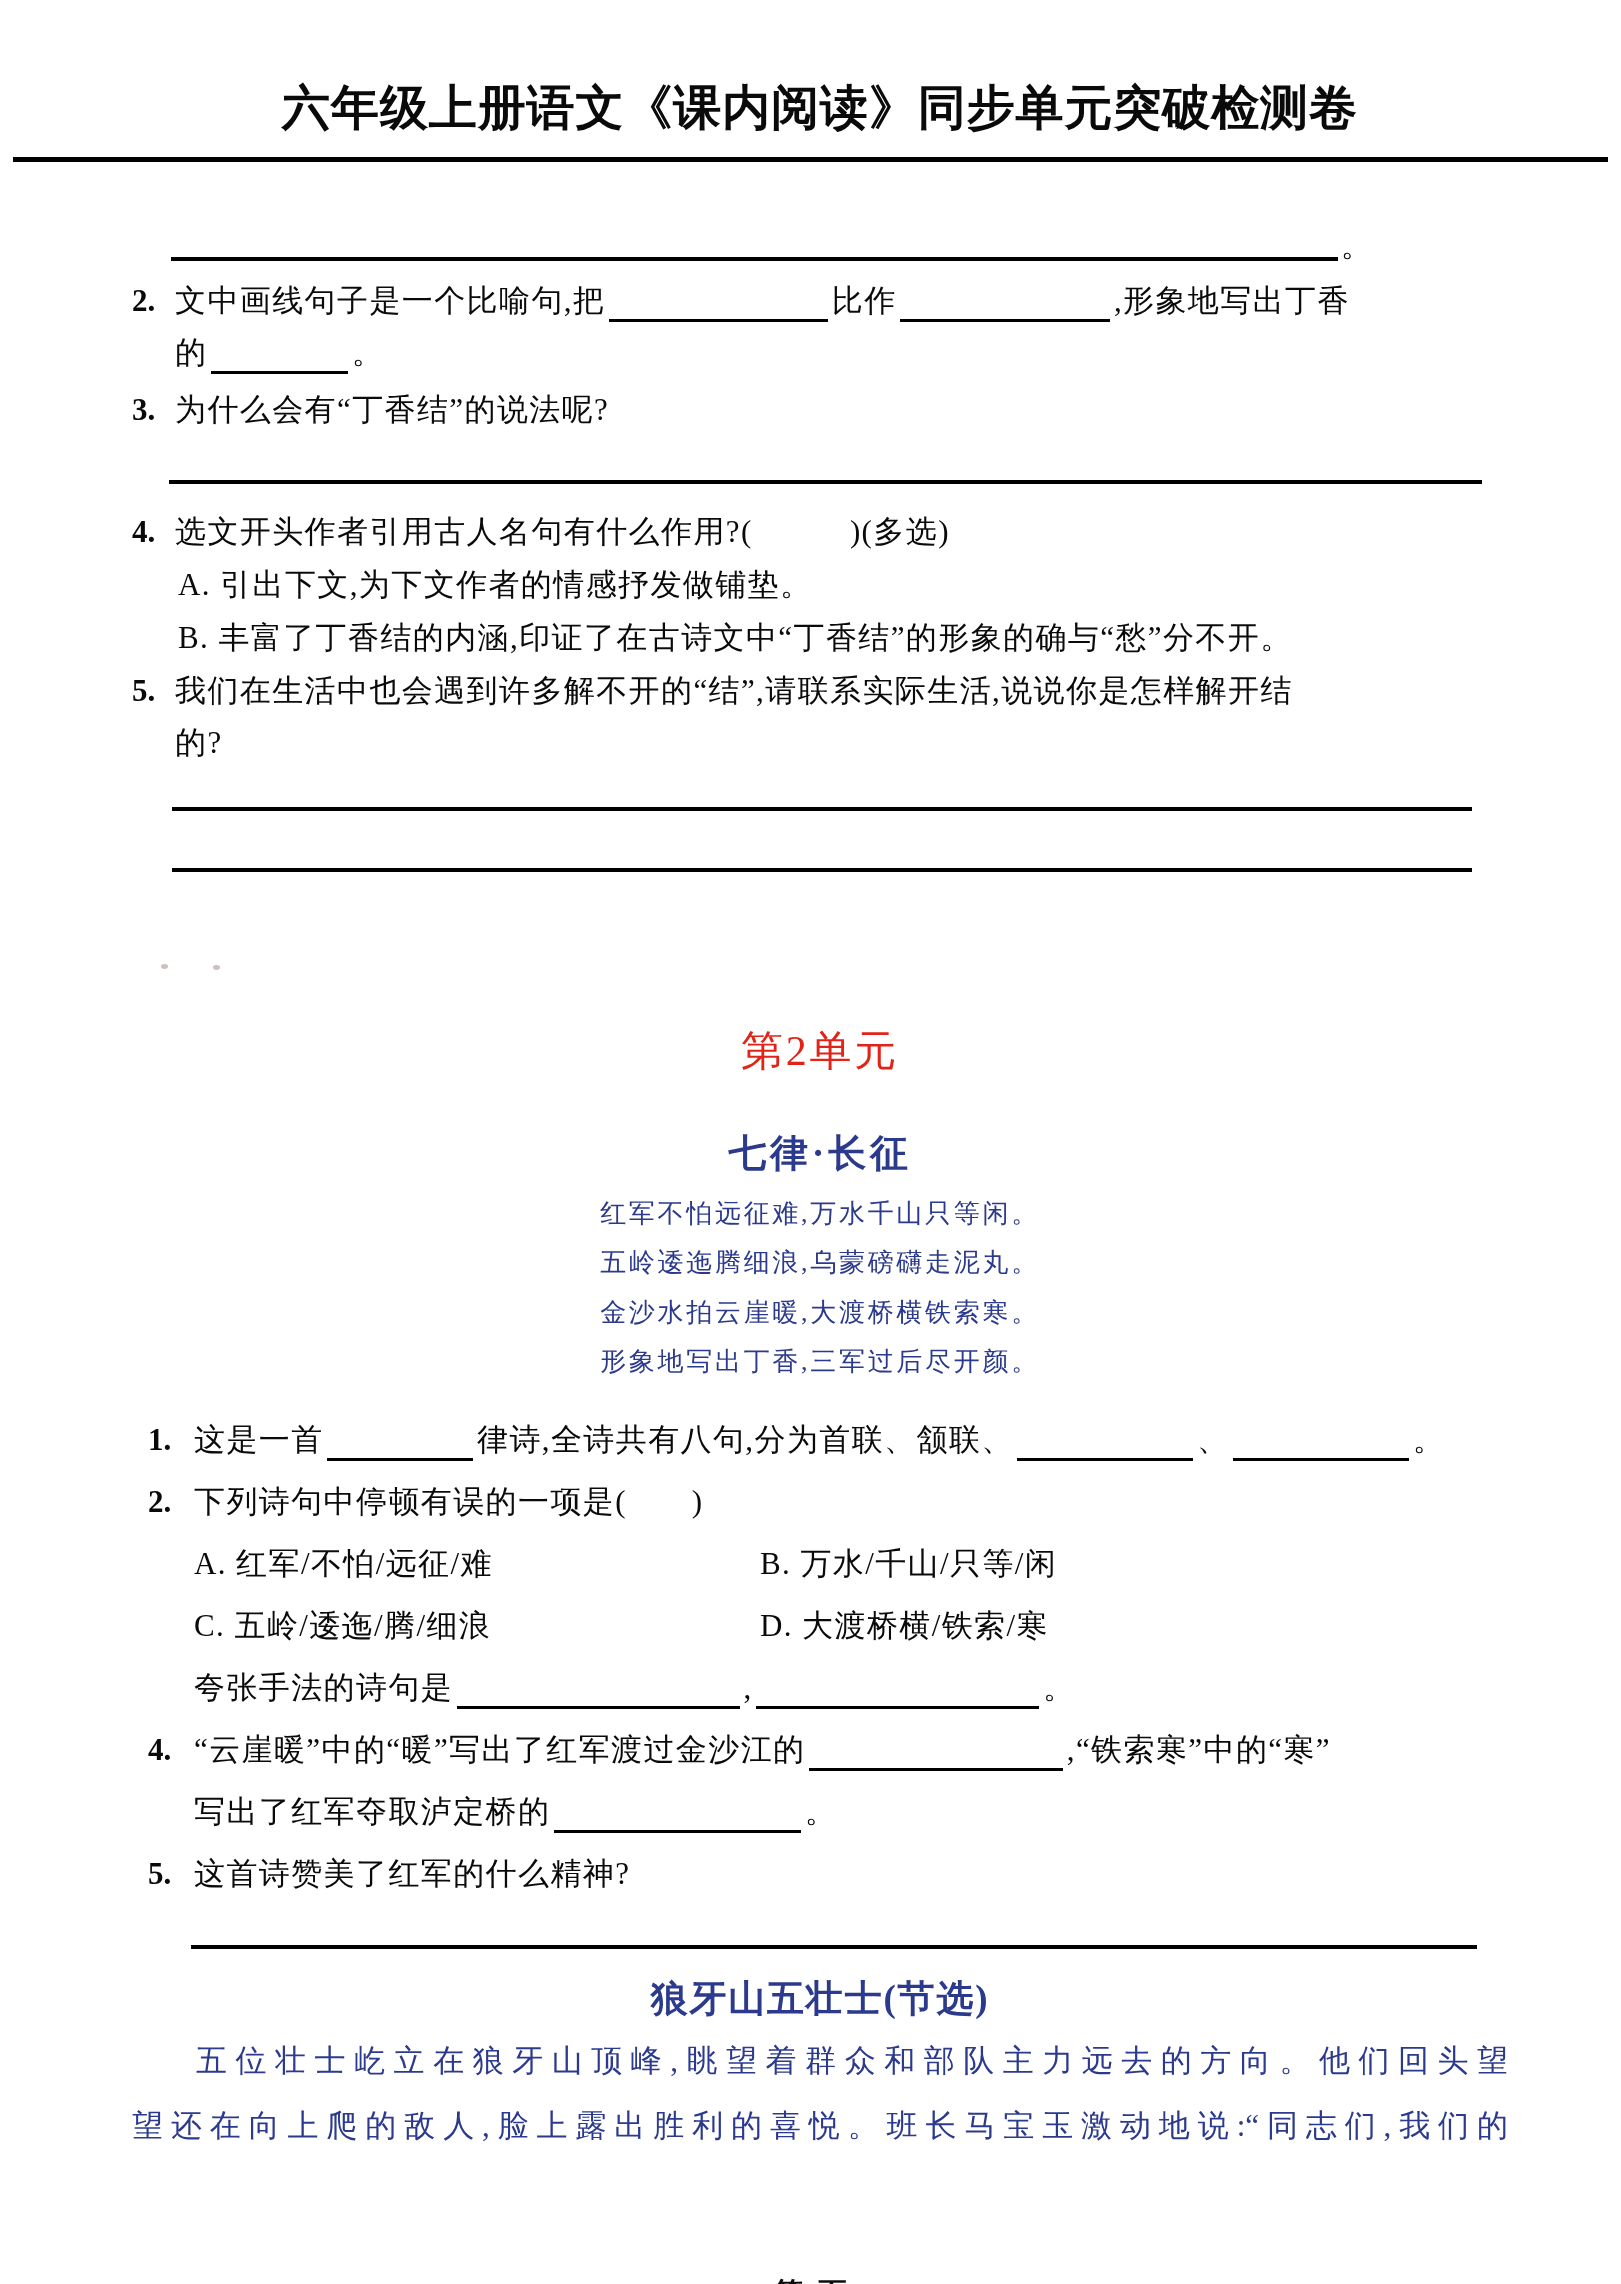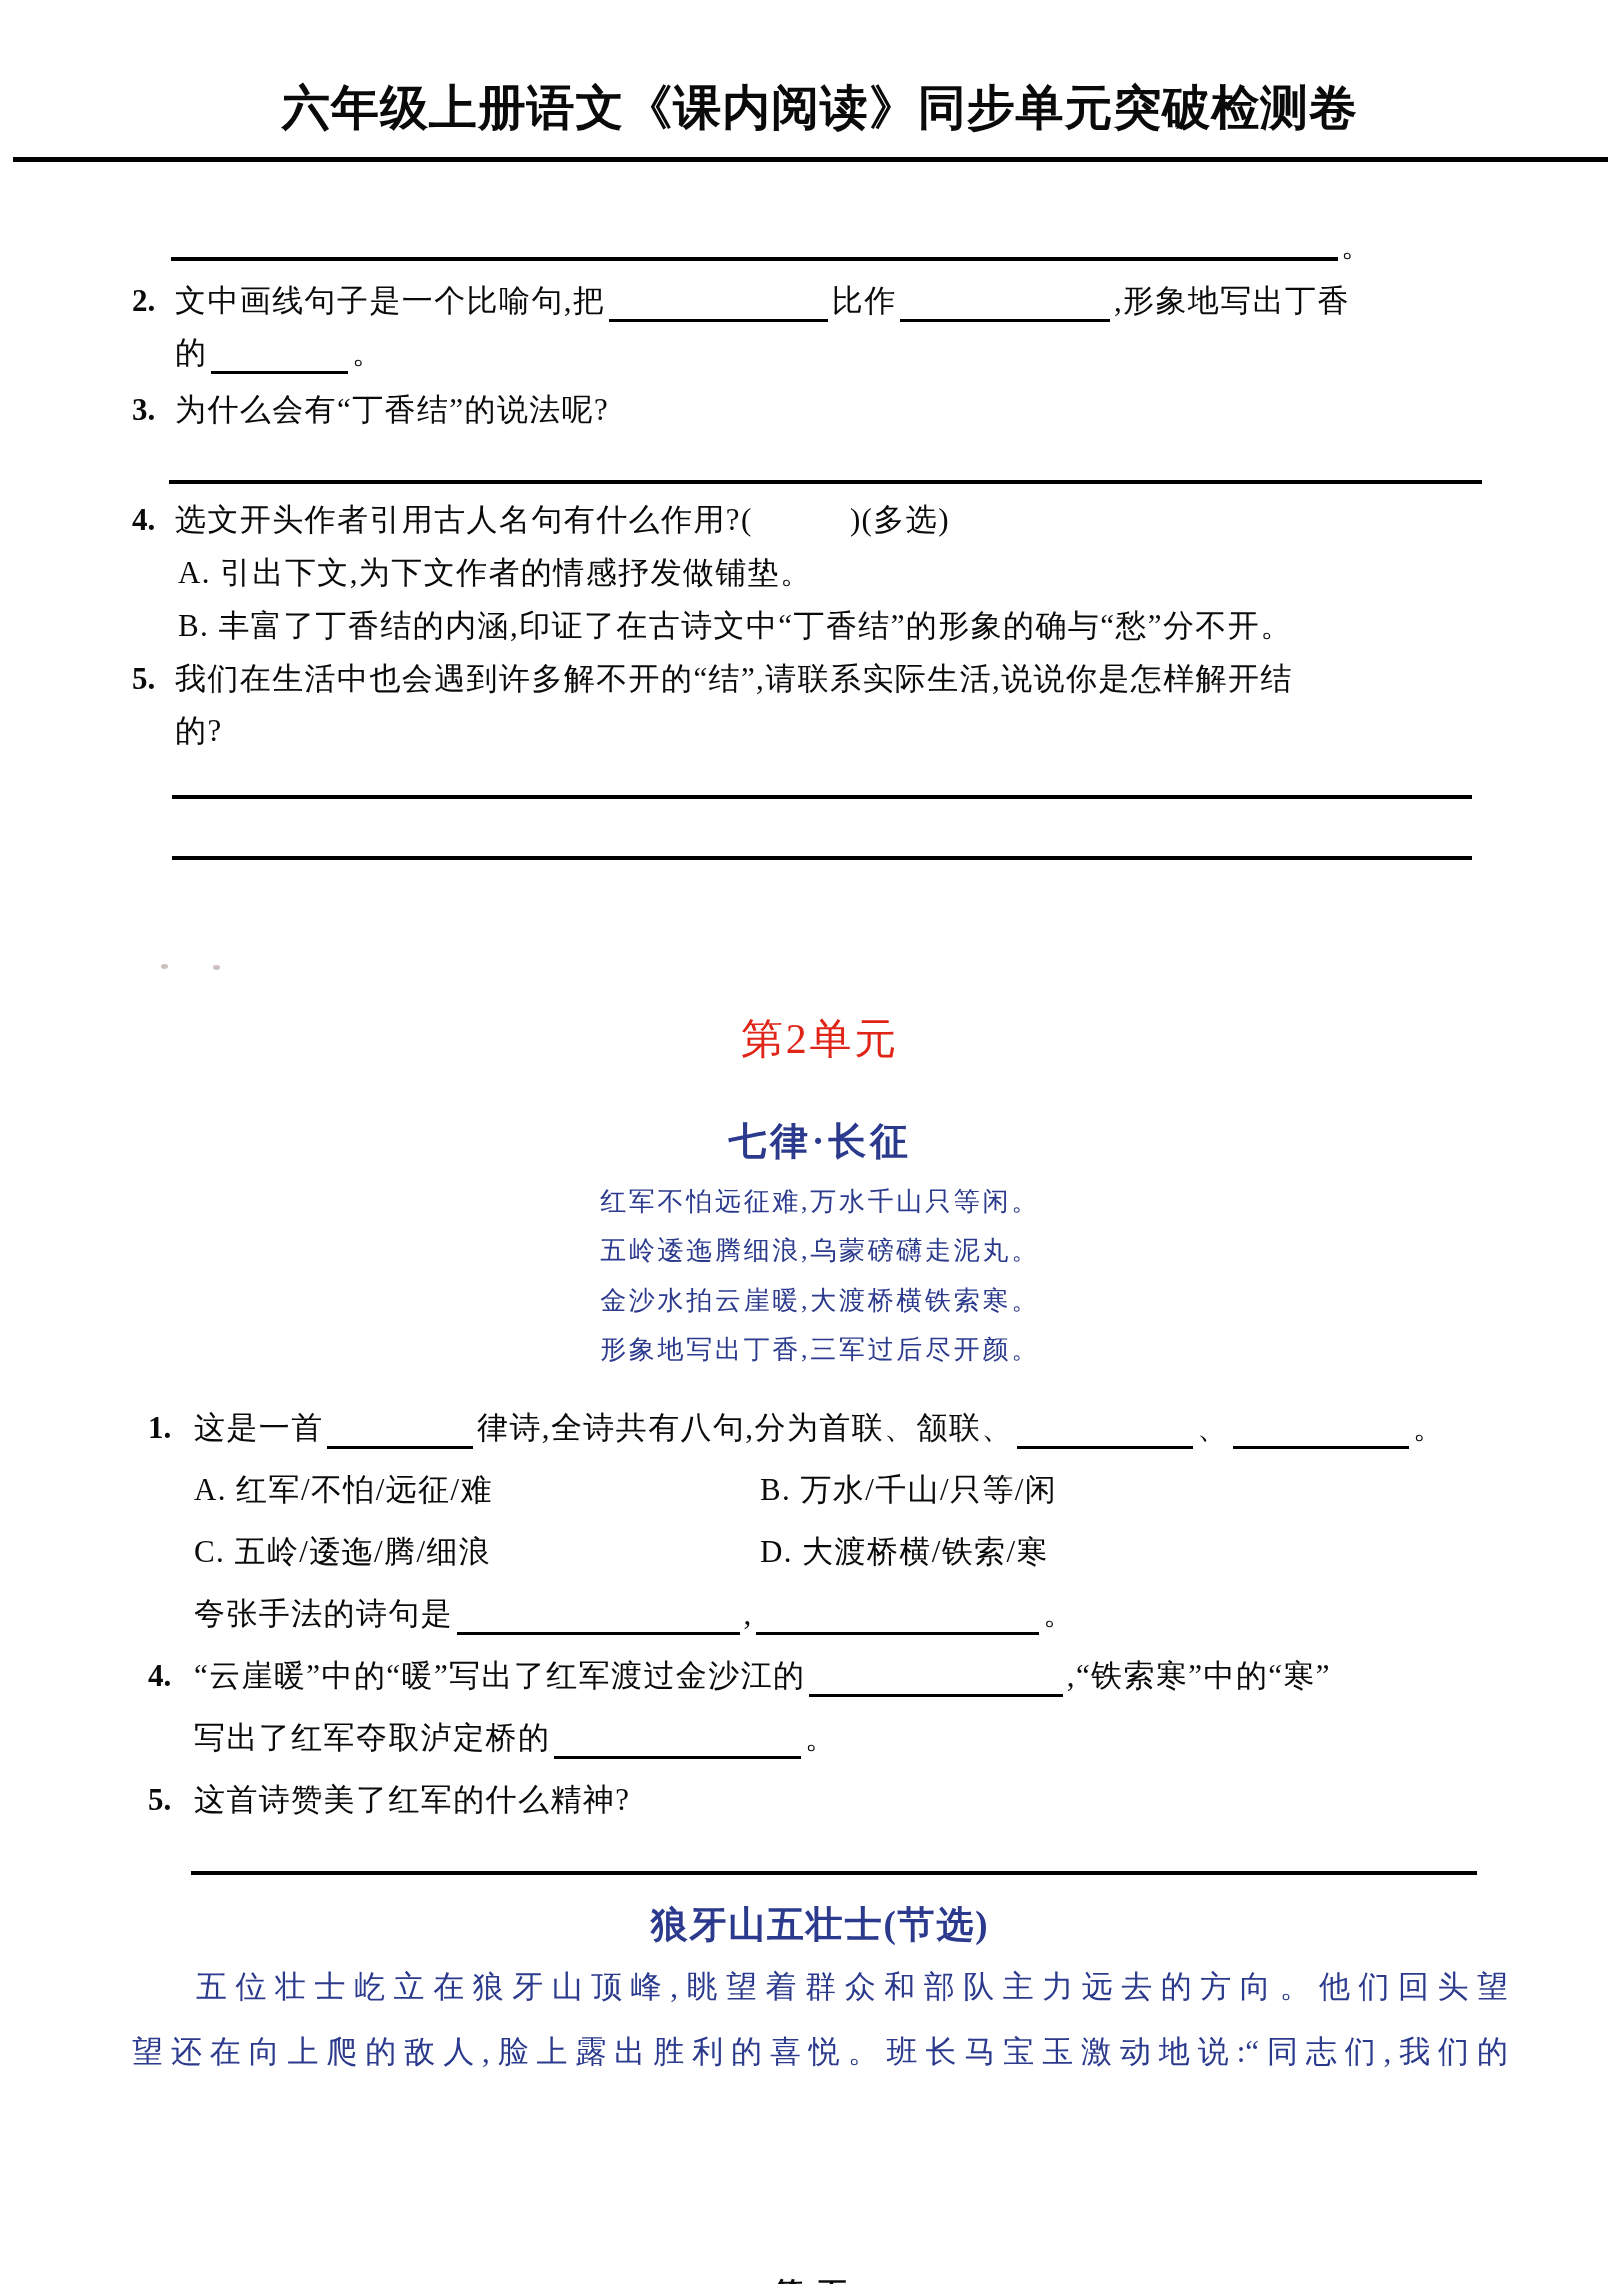--- a/index.html
+++ b/index.html
@@ -127,21 +127,21 @@
     <div class="q">
       <span>的</span><span class="blank" style="width:137px;"></span><span>。</span>
     </div>
 
     <div class="q" style="margin-top:3.7px;">
       <span class="num">3.</span><span>为什么会有“丁香结”的说法呢?</span>
     </div>
 
     <div class="ansline" style="margin:44px 0 0 37px;width:1313px;"></div>
 
-    <div class="q" style="margin-top:10px;">
+    <div class="q" style="margin-top:22px;">
       <span class="num">4.</span><span>选文开头作者引用古人名句有什么作用?(　　　)(多选)</span>
     </div>
     <div class="opt"><span>A. 引出下文,为下文作者的情感抒发做铺垫。</span></div>
     <div class="opt"><span>B. 丰富了丁香结的内涵,印证了在古诗文中“丁香结”的形象的确与“愁”分不开。</span></div>
 
     <div class="q">
       <span class="num">5.</span><span>我们在生活中也会遇到许多解不开的“结”,请联系实际生活,说说你是怎样解开结</span>
     </div>
     <div class="q">
       <span>的?</span>
@@ -160,20 +160,23 @@
     <div>金沙水拍云崖暖,大渡桥横铁索寒。</div>
     <div>形象地写出丁香,三军过后尽开颜。</div>
   </div>
 
   <div class="s2">
 
     <div class="q">
       <span class="num">1.</span><span>这是一首</span><span class="blank" style="width:146px;"></span><span>律诗,全诗共有八句,分为首联、颔联、</span><span class="blank" style="width:176px;"></span><span>、</span><span class="blank" style="width:176px;"></span><span>。</span>
     </div>
 
+    <div class="q">
+      <span class="num">2.</span><span>下列诗句中停顿有误的一项是(　　)</span>
+    </div>
     <div class="optrow">
       <span class="col-a">A. 红军/不怕/远征/难</span>
       <span class="col-b">B. 万水/千山/只等/闲</span>
     </div>
     <div class="optrow">
       <span class="col-a">C. 五岭/逶迤/腾/细浪</span>
       <span class="col-b">D. 大渡桥横/铁索/寒</span>
     </div>
 
     <div class="q">

